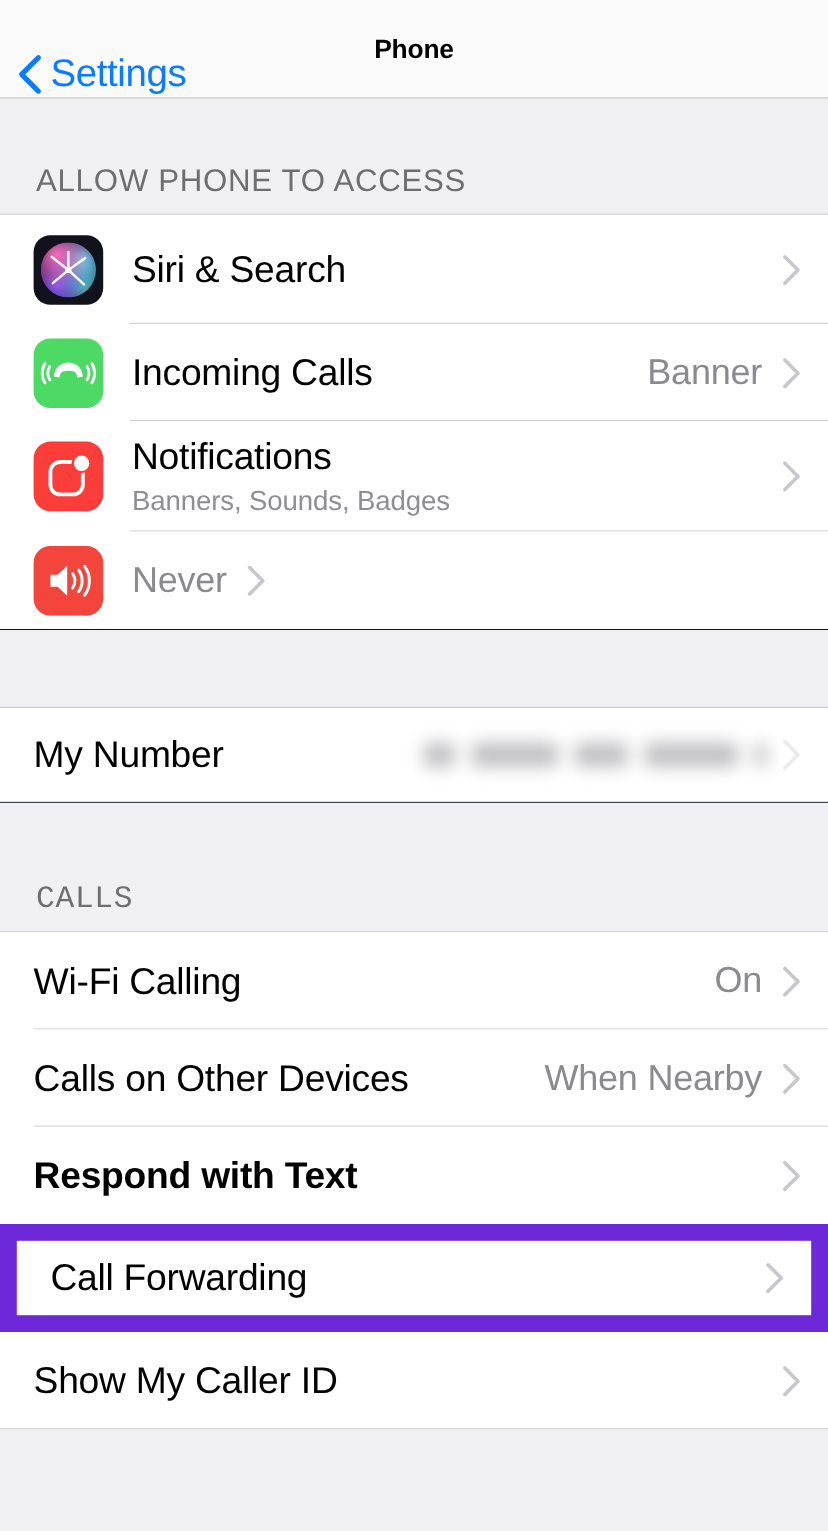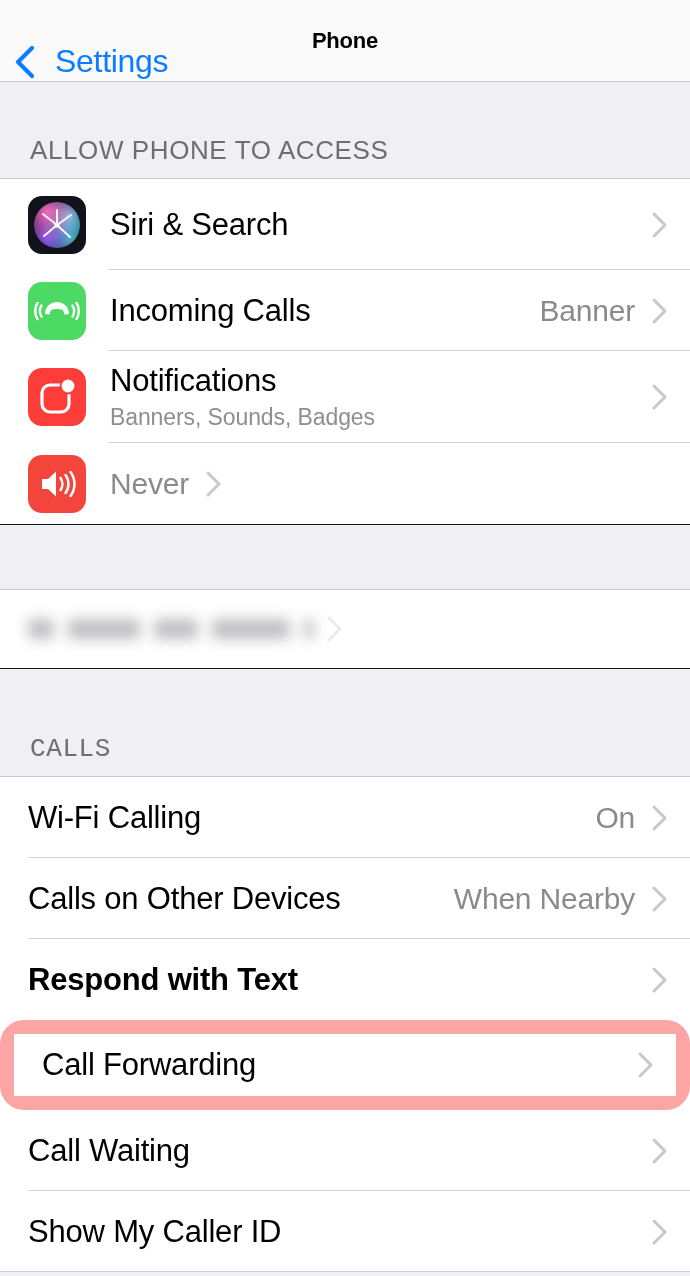--- a/index.html
+++ b/index.html
@@ -11,21 +11,21 @@
   }
   #screen { position:relative; width:690px; height:1276px; overflow:hidden; background:#EFEFF4; }
 
   
   .navbar {
     position:relative; height:82px; background:#FAFAFA;
     border-bottom:1px solid #C9C9CE;
     display:flex; align-items:center;
   }
   .back-btn {
-    display:flex; align-items:center; gap:19px;
+    display:flex; align-items:center; gap:6px;
     padding-left:14px; cursor:pointer;margin-top:42px;
   }
   .back-chevron { width:22px; height:34px; display:block; }
   .back-label {
     font-size:32px; color:#0A7CFF; letter-spacing:-0.3px;
   }
   .nav-title {
     position:absolute; left:0; right:0; text-align:center;
     font-size:22px; font-weight:bold; color:#000000; letter-spacing:-0.2px;
     pointer-events:none;
@@ -224,20 +224,23 @@
         <polyline points="3,3 14,14 3,25" fill="none" stroke="#C7C7CC" stroke-width="3" stroke-linecap="round" stroke-linejoin="round"></polyline>
       </svg>
 
     </div>
   </div>
 
   <div class="gap" style="height:64px;"></div>
 
   <div class="group bordered-top bordered-bottom">
     <div class="row no-sep" style="height:78px;">
+      <div class="row-text">
+        <div class="row-title">My Number</div>
+      </div>
       <div class="blur-number">
         <i class="bn1"></i>
           <i class="bn2"></i>
           <i class="bn3"></i>
           <i class="bn4"></i>
           <i class="bn5"></i>
       </div>
       <svg class="chev" viewBox="0 0 17 28" style="opacity:.35">
         <polyline points="3,3 14,14 3,25" fill="none" stroke="#C7C7CC" stroke-width="3" stroke-linecap="round" stroke-linejoin="round"></polyline>
       </svg>
@@ -274,43 +277,34 @@
     <div class="row no-sep" style="height:81px;font-weight:bold;">
       <div class="row-text">
         <div class="row-title">Respond with Text</div>
       </div>
       <svg class="chev" viewBox="0 0 17 28">
         <polyline points="3,3 14,14 3,25" fill="none" stroke="#C7C7CC" stroke-width="3" stroke-linecap="round" stroke-linejoin="round"></polyline>
       </svg>
 
     </div>
 
-    <div class="highlight-wrap" style="background: #fca5a5; border-radius: 24px;">
+    <div class="highlight-wrap" style="background: #6d28d9;">
       <div class="row no-sep" style="height:62px;">
         <div class="row-text">
           <div class="row-title">Call Forwarding</div>
         </div>
         <svg class="chev" viewBox="0 0 17 28">
           <polyline points="3,3 14,14 3,25" fill="none" stroke="#C7C7CC" stroke-width="3" stroke-linecap="round" stroke-linejoin="round"></polyline>
         </svg>
       </div>
     </div>
 
+
     <div class="row" style="height:81px;">
       <div class="row-text">
-        <div class="row-title">Call Waiting</div>
-      </div>
-      <svg class="chev" viewBox="0 0 17 28">
-        <polyline points="3,3 14,14 3,25" fill="none" stroke="#C7C7CC" stroke-width="3" stroke-linecap="round" stroke-linejoin="round"></polyline>
-      </svg>
-      <div class="sep"></div>
-    </div>
-
-    <div class="row" style="height:81px;">
-      <div class="row-text">
         <div class="row-title">Show My Caller ID</div>
       </div>
       <svg class="chev" viewBox="0 0 17 28">
         <polyline points="3,3 14,14 3,25" fill="none" stroke="#C7C7CC" stroke-width="3" stroke-linecap="round" stroke-linejoin="round"></polyline>
       </svg>
       <div class="sep" style="left:0;"></div>
     </div>
 
   </div>
 

